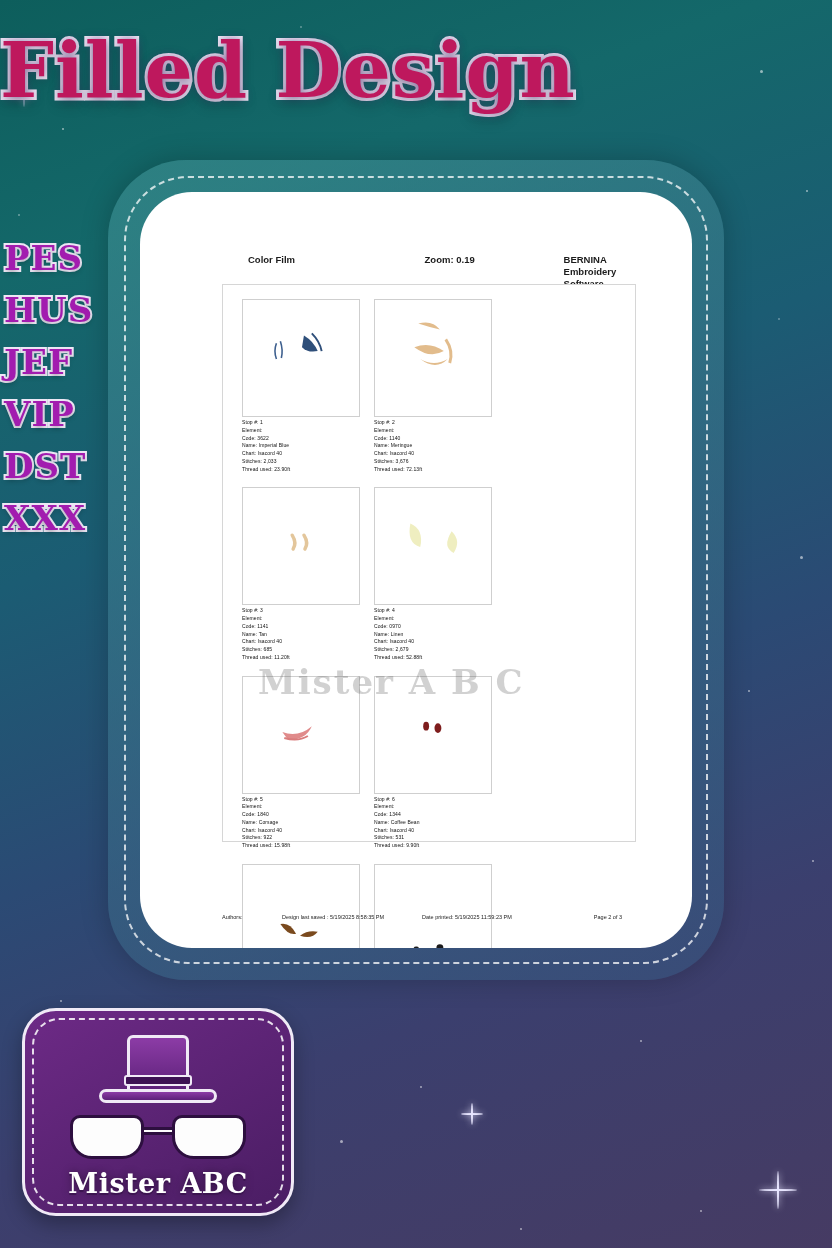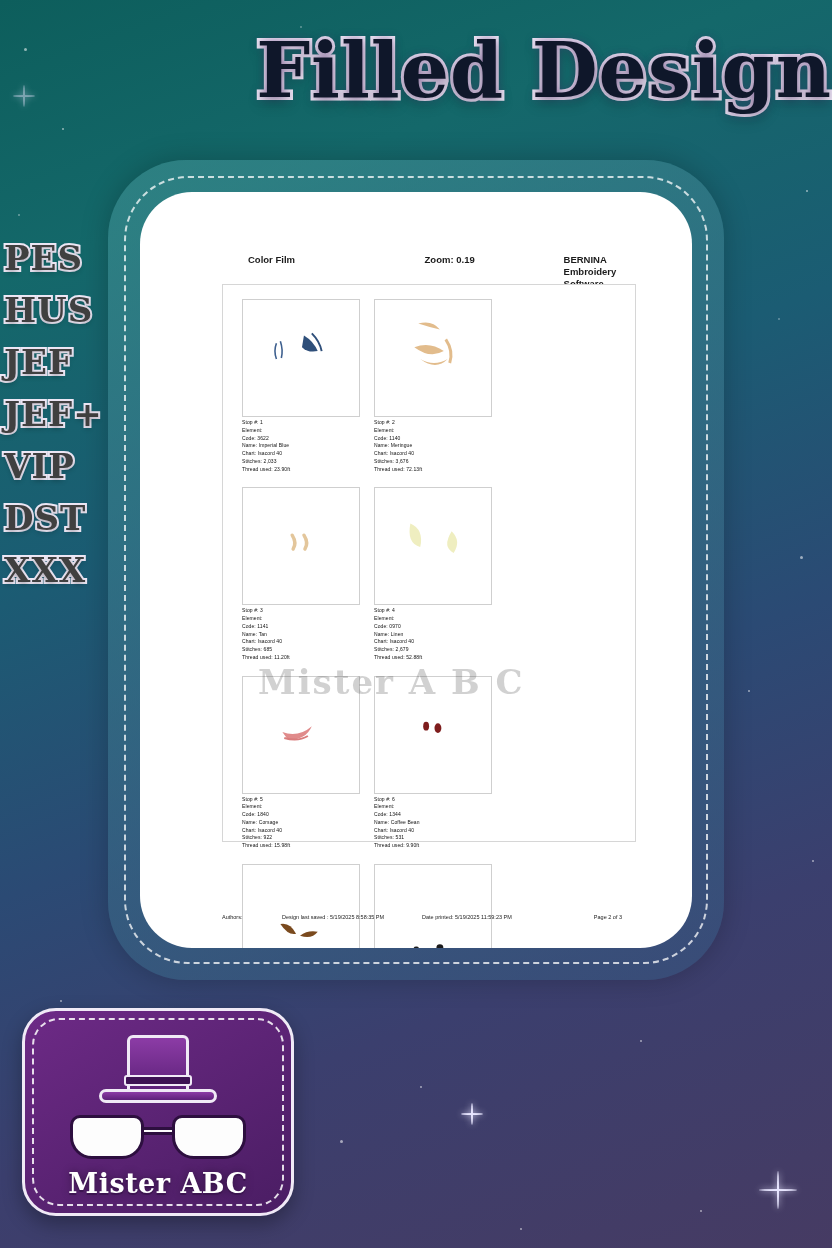--- a/index.html
+++ b/index.html
@@ -25,43 +25,43 @@
     box-shadow: 0 0 6px currentColor; }
   .sparkle::after { width: 38px; height: 2px; left: -19px; top: -1px; border-radius: 50%;
     box-shadow: 0 0 6px currentColor; }
   .sparkle.s2::before { height: 22px; top: -11px; }
   .sparkle.s2::after { width: 22px; left: -11px; }
 
   
   .title {
     position: absolute;
     top: 26px; left: 0; width: 832px;
-    text-align: right;
+    text-align: left;
     font-family: "DejaVu Serif", serif;
     font-weight: bold;
     font-size: 76px;
     letter-spacing: 1px;
-    color: #0f172a;
+    color: #be185d;
     -webkit-text-stroke: 6px #efe9f7;
     paint-order: stroke fill;
     text-shadow: 0 0 10px rgba(90,40,120,.55), 0 6px 14px rgba(0,0,0,.25);
   }
 
   
   .formats {
     position: absolute;
     top: 232px; left: 0;
     width: 110px;
   }
   .format {
     font-family: "DejaVu Serif", serif;
     font-weight: bold;
     font-size: 34px;
     line-height: 1;
-    color: #404040;
+    color: #a21caf;
     -webkit-text-stroke: 4px #efe9f7;
     paint-order: stroke fill;
     text-shadow: 0 3px 5px rgba(0,0,0,.25);
     padding: 9px 0 9px 4px;
     letter-spacing: 1px;
     white-space: nowrap;
   }
 
   
   .device {
@@ -243,21 +243,20 @@
   <div class="sparkle" style="left:778px;top:1190px;"></div>
   <div class="sparkle s2" style="left:24px;top:96px;opacity:.5;"></div>
 </div>
 
 <div class="title">Filled Design</div>
 
 <div class="formats">
   <div class="format">PES</div>
   <div class="format">HUS</div>
   <div class="format">JEF</div>
-  <div class="format">JEF+</div>
   <div class="format">VIP</div>
   <div class="format">DST</div>
   <div class="format">XXX</div>
 </div>
 
 <div class="device">
   <div class="device-inner">
     <div class="paper">
 
       <div class="doc-head">

